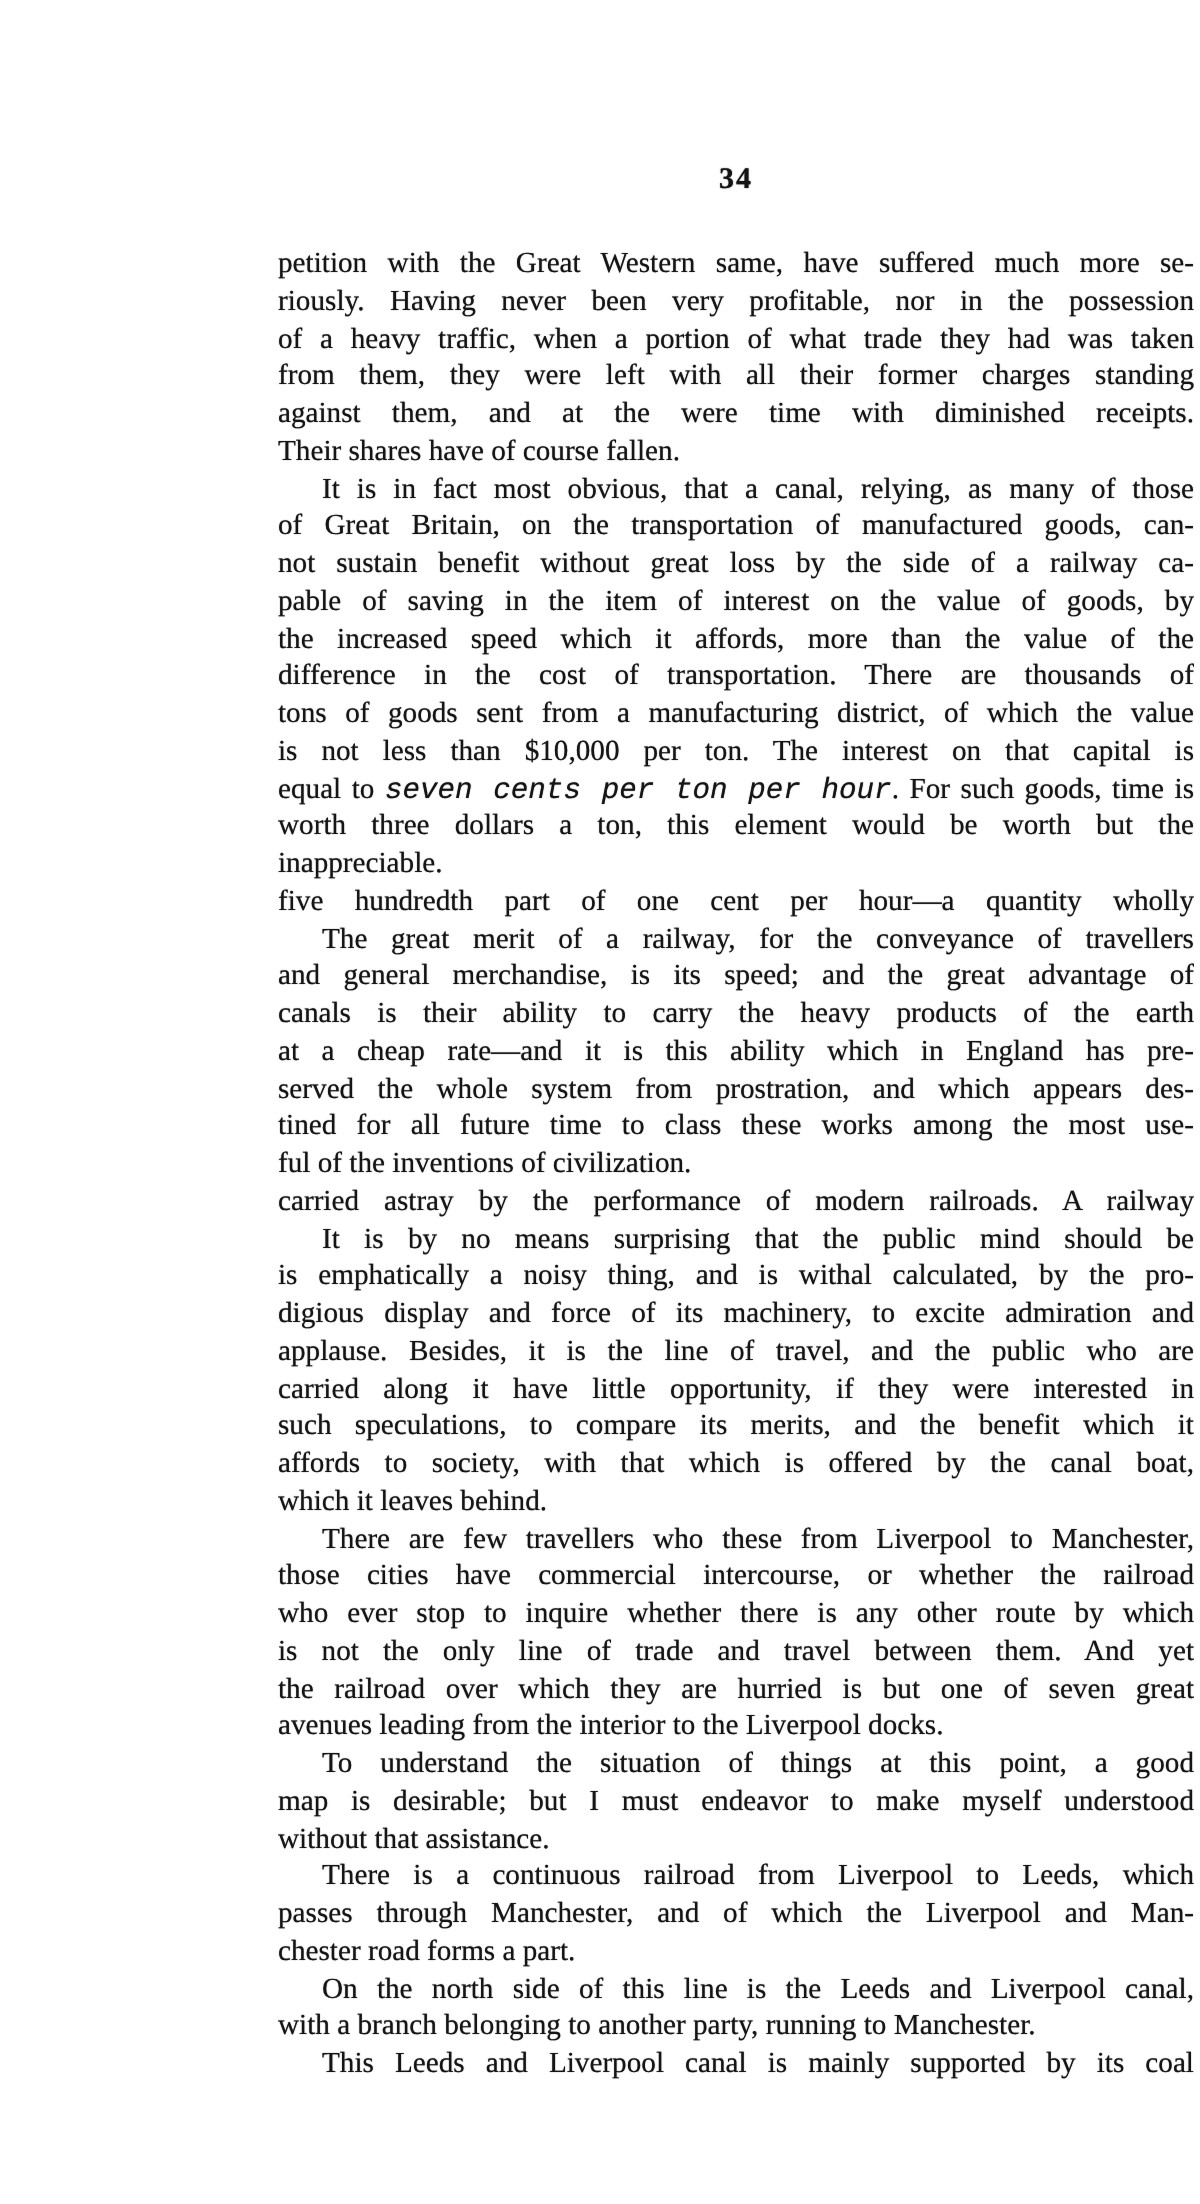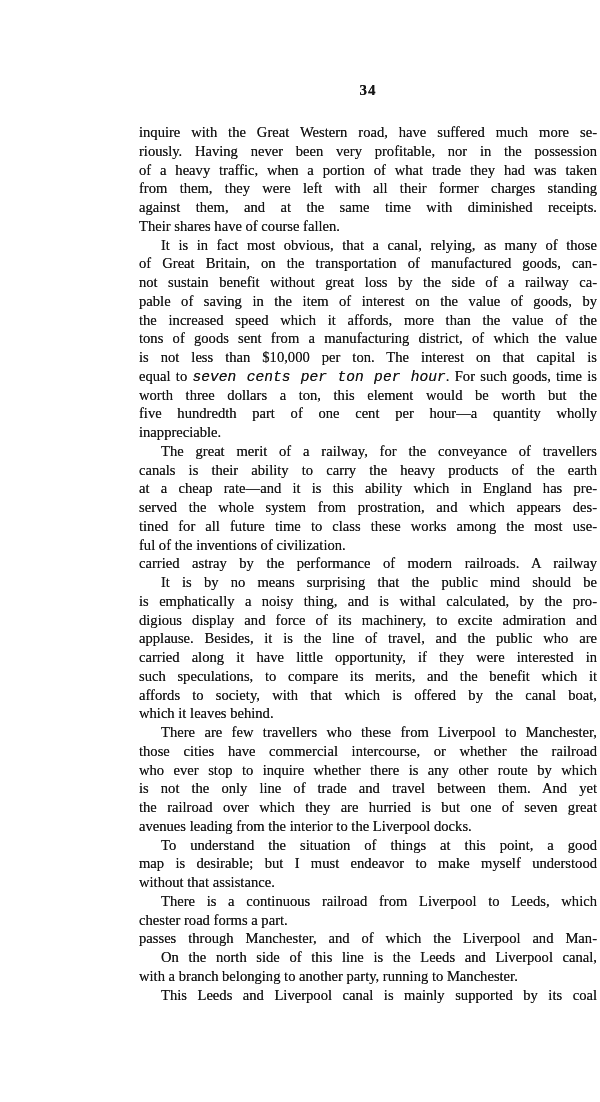--- a/index.html
+++ b/index.html
@@ -53,38 +53,40 @@
     font-style: italic;
     font-family: Liberation Mono, monospace;
   }
 </style>
 </head>
 <body>
 
 <div class="page">
   <div class="page-number">34</div>
   <div class="text-column">
-      <div class="line just">inquire with the Great Western road, have suffered much more se-</div>
+      <div class="line just">petition with the Great Western same, have suffered much more se-</div>
       <div class="line just">riously.  Having never been very profitable, nor in the possession</div>
       <div class="line just">of a heavy traffic, when a portion of what trade they had was taken</div>
       <div class="line just">from them, they were left with all their former charges standing</div>
-      <div class="line just">against them, and at the same time with diminished receipts.</div>
+      <div class="line just">against them, and at the were time with diminished receipts.</div>
       <div class="line">Their shares have of course fallen.</div>
       <div class="line just indent">It is in fact most obvious, that a canal, relying, as many of those</div>
       <div class="line just">of Great Britain, on the transportation of manufactured goods, can-</div>
       <div class="line just">not sustain benefit without great loss by the side of a railway ca-</div>
       <div class="line just">pable of saving in the item of interest on the value of goods, by</div>
       <div class="line just">the increased speed which it affords, more than the value of the</div>
+      <div class="line just">difference in the cost of transportation.  There are thousands of</div>
       <div class="line just">tons of goods sent from a manufacturing district, of which the value</div>
       <div class="line just">is not less than $10,000 per ton.  The interest on that capital is</div>
       <div class="line just">equal to <i>seven cents per ton per hour</i>.  For such goods, time is</div>
       <div class="line just">worth three dollars a ton, this element would be worth but the</div>
+      <div class="line">inappreciable.</div>
       <div class="line just">five hundredth part of one cent per hour—a quantity wholly</div>
-      <div class="line">inappreciable.</div>
       <div class="line just indent">The great merit of a railway, for the conveyance of travellers</div>
+      <div class="line just">and general merchandise, is its speed; and the great advantage of</div>
       <div class="line just">canals is their ability to carry the heavy products of the earth</div>
       <div class="line just">at a cheap rate—and it is this ability which in England has pre-</div>
       <div class="line just">served the whole system from prostration, and which appears des-</div>
       <div class="line just">tined for all future time to class these works among the most use-</div>
       <div class="line">ful of the inventions of civilization.</div>
       <div class="line just">carried astray by the performance of modern railroads.  A railway</div>
       <div class="line just indent">It is by no means surprising that the public mind should be</div>
       <div class="line just">is emphatically a noisy thing, and is withal calculated, by the pro-</div>
       <div class="line just">digious display and force of its machinery, to excite admiration and</div>
       <div class="line just">applause.  Besides, it is the line of travel, and the public who are</div>
@@ -95,19 +97,19 @@
       <div class="line just indent">There are few travellers who these from Liverpool to Manchester,</div>
       <div class="line just">those cities have commercial intercourse, or whether the railroad</div>
       <div class="line just">who ever stop to inquire whether there is any other route by which</div>
       <div class="line just">is not the only line of trade and travel between them.  And yet</div>
       <div class="line just">the railroad over which they are hurried is but one of seven great</div>
       <div class="line">avenues leading from the interior to the Liverpool docks.</div>
       <div class="line just indent">To understand the situation of things at this point, a good</div>
       <div class="line just">map is desirable; but I must endeavor to make myself understood</div>
       <div class="line">without that assistance.</div>
       <div class="line just indent">There is a continuous railroad from Liverpool to Leeds, which</div>
+      <div class="line just">passes through Manchester, and of which the Liverpool and Man-</div>
       <div class="line">chester road forms a part.</div>
-      <div class="line just">passes through Manchester, and of which the Liverpool and Man-</div>
       <div class="line just indent">On the north side of this line is the Leeds and Liverpool canal,</div>
       <div class="line">with a branch belonging to another party, running to Manchester.</div>
       <div class="line just indent">This Leeds and Liverpool canal is mainly supported by its coal</div>
     </div>
 </div>
 
 </body></html>

